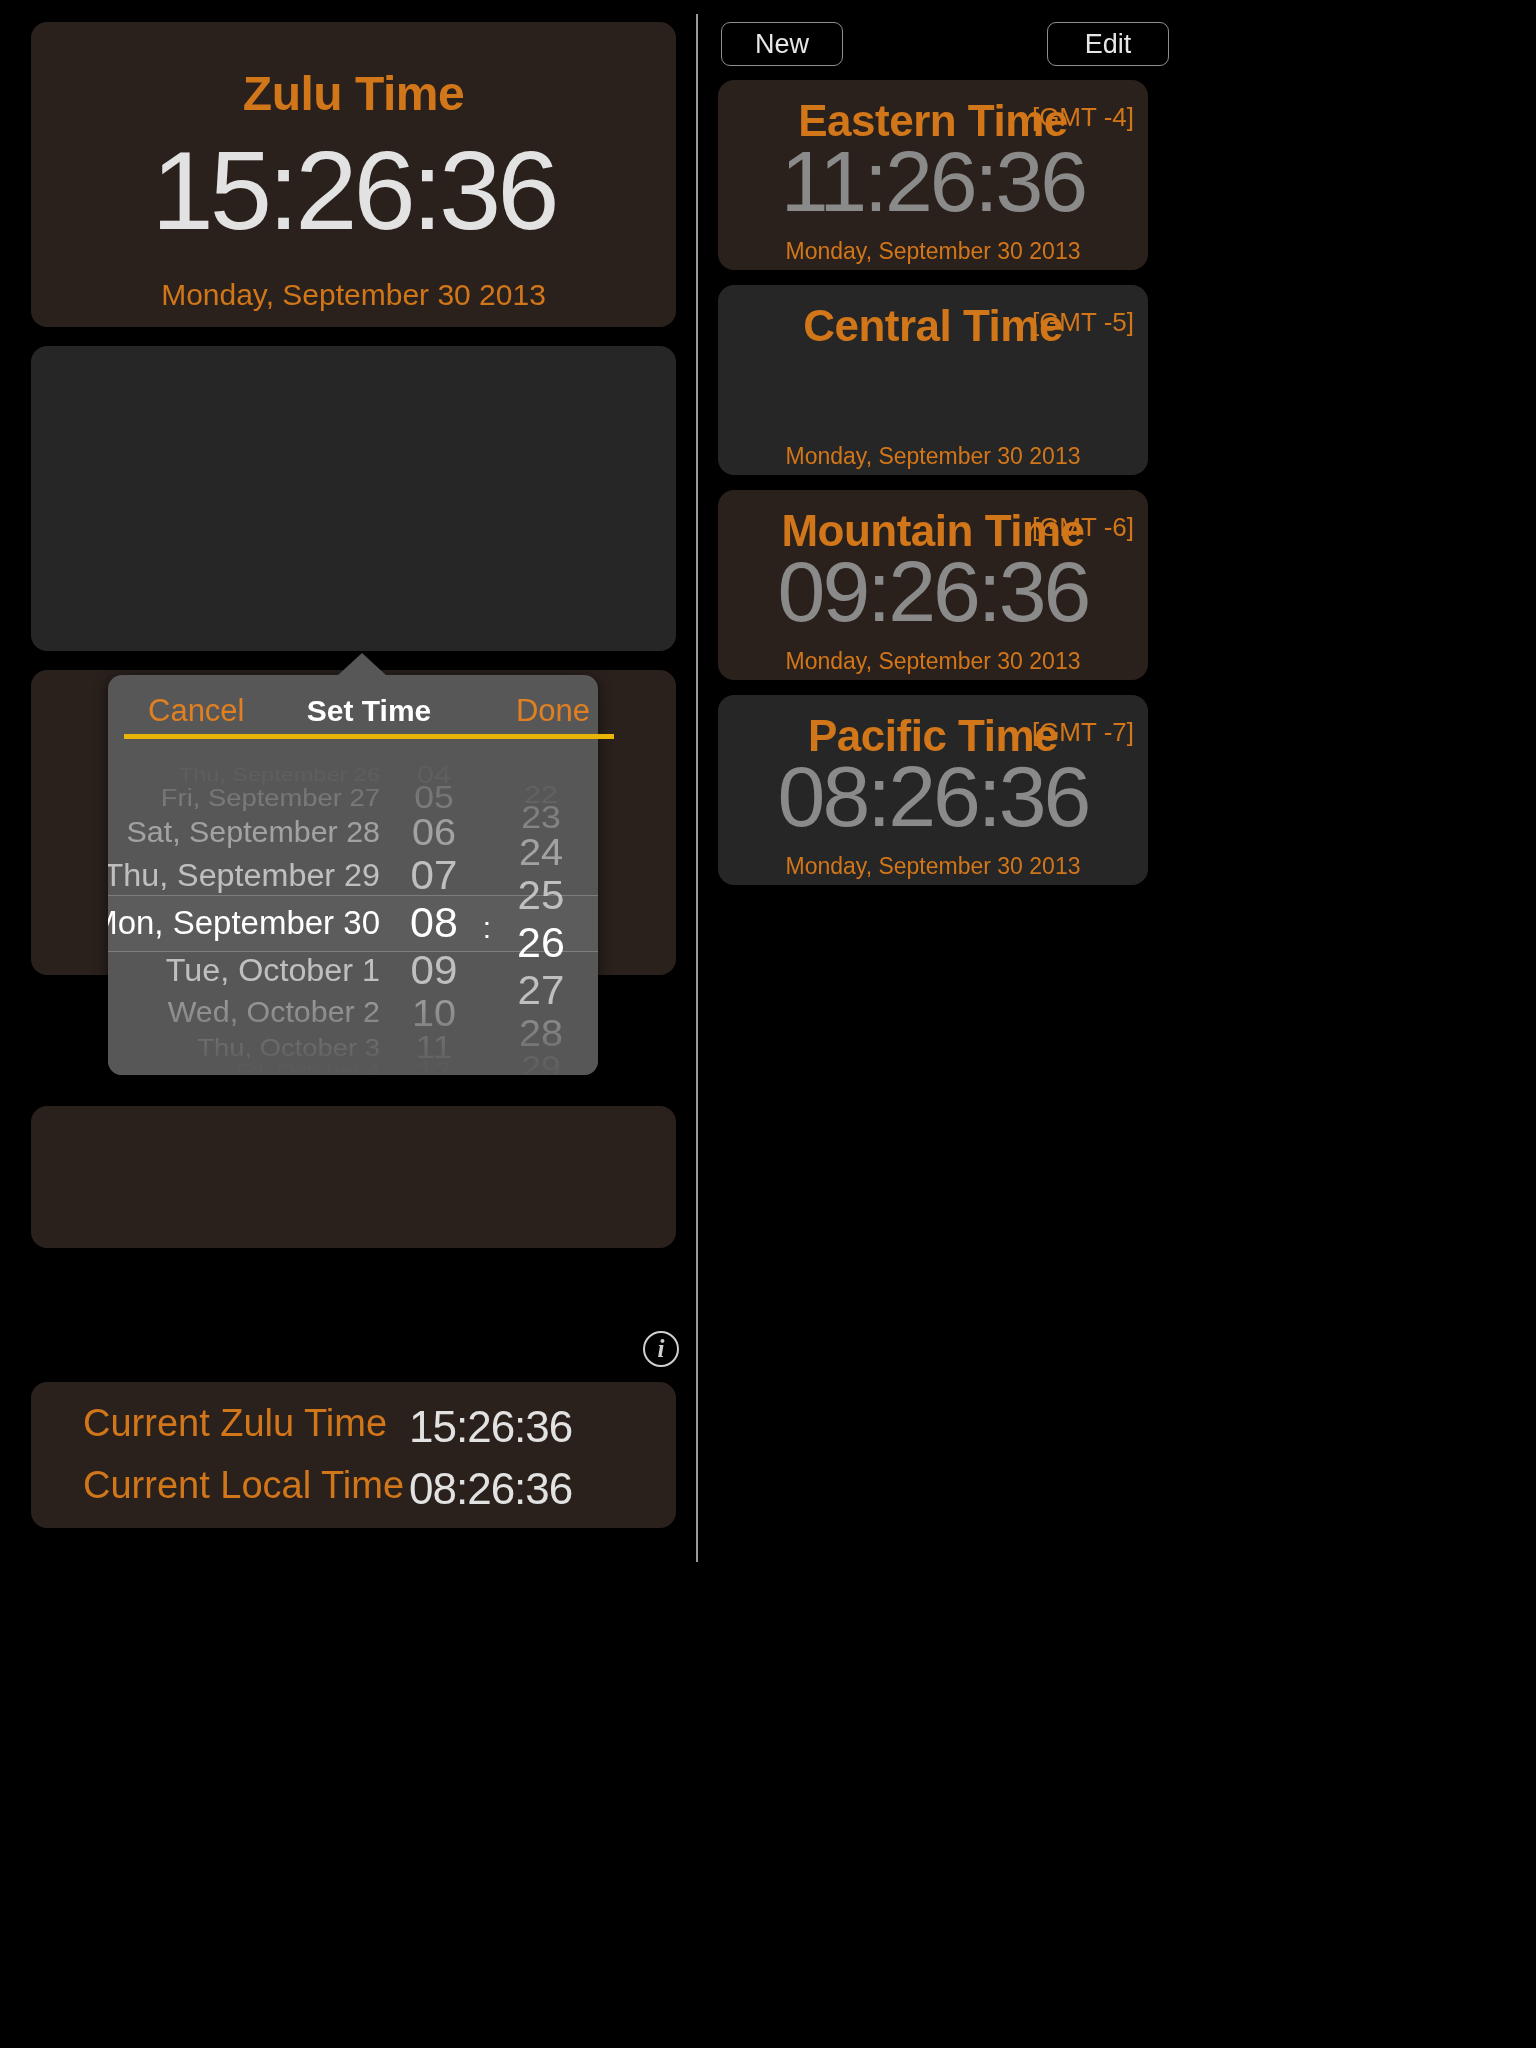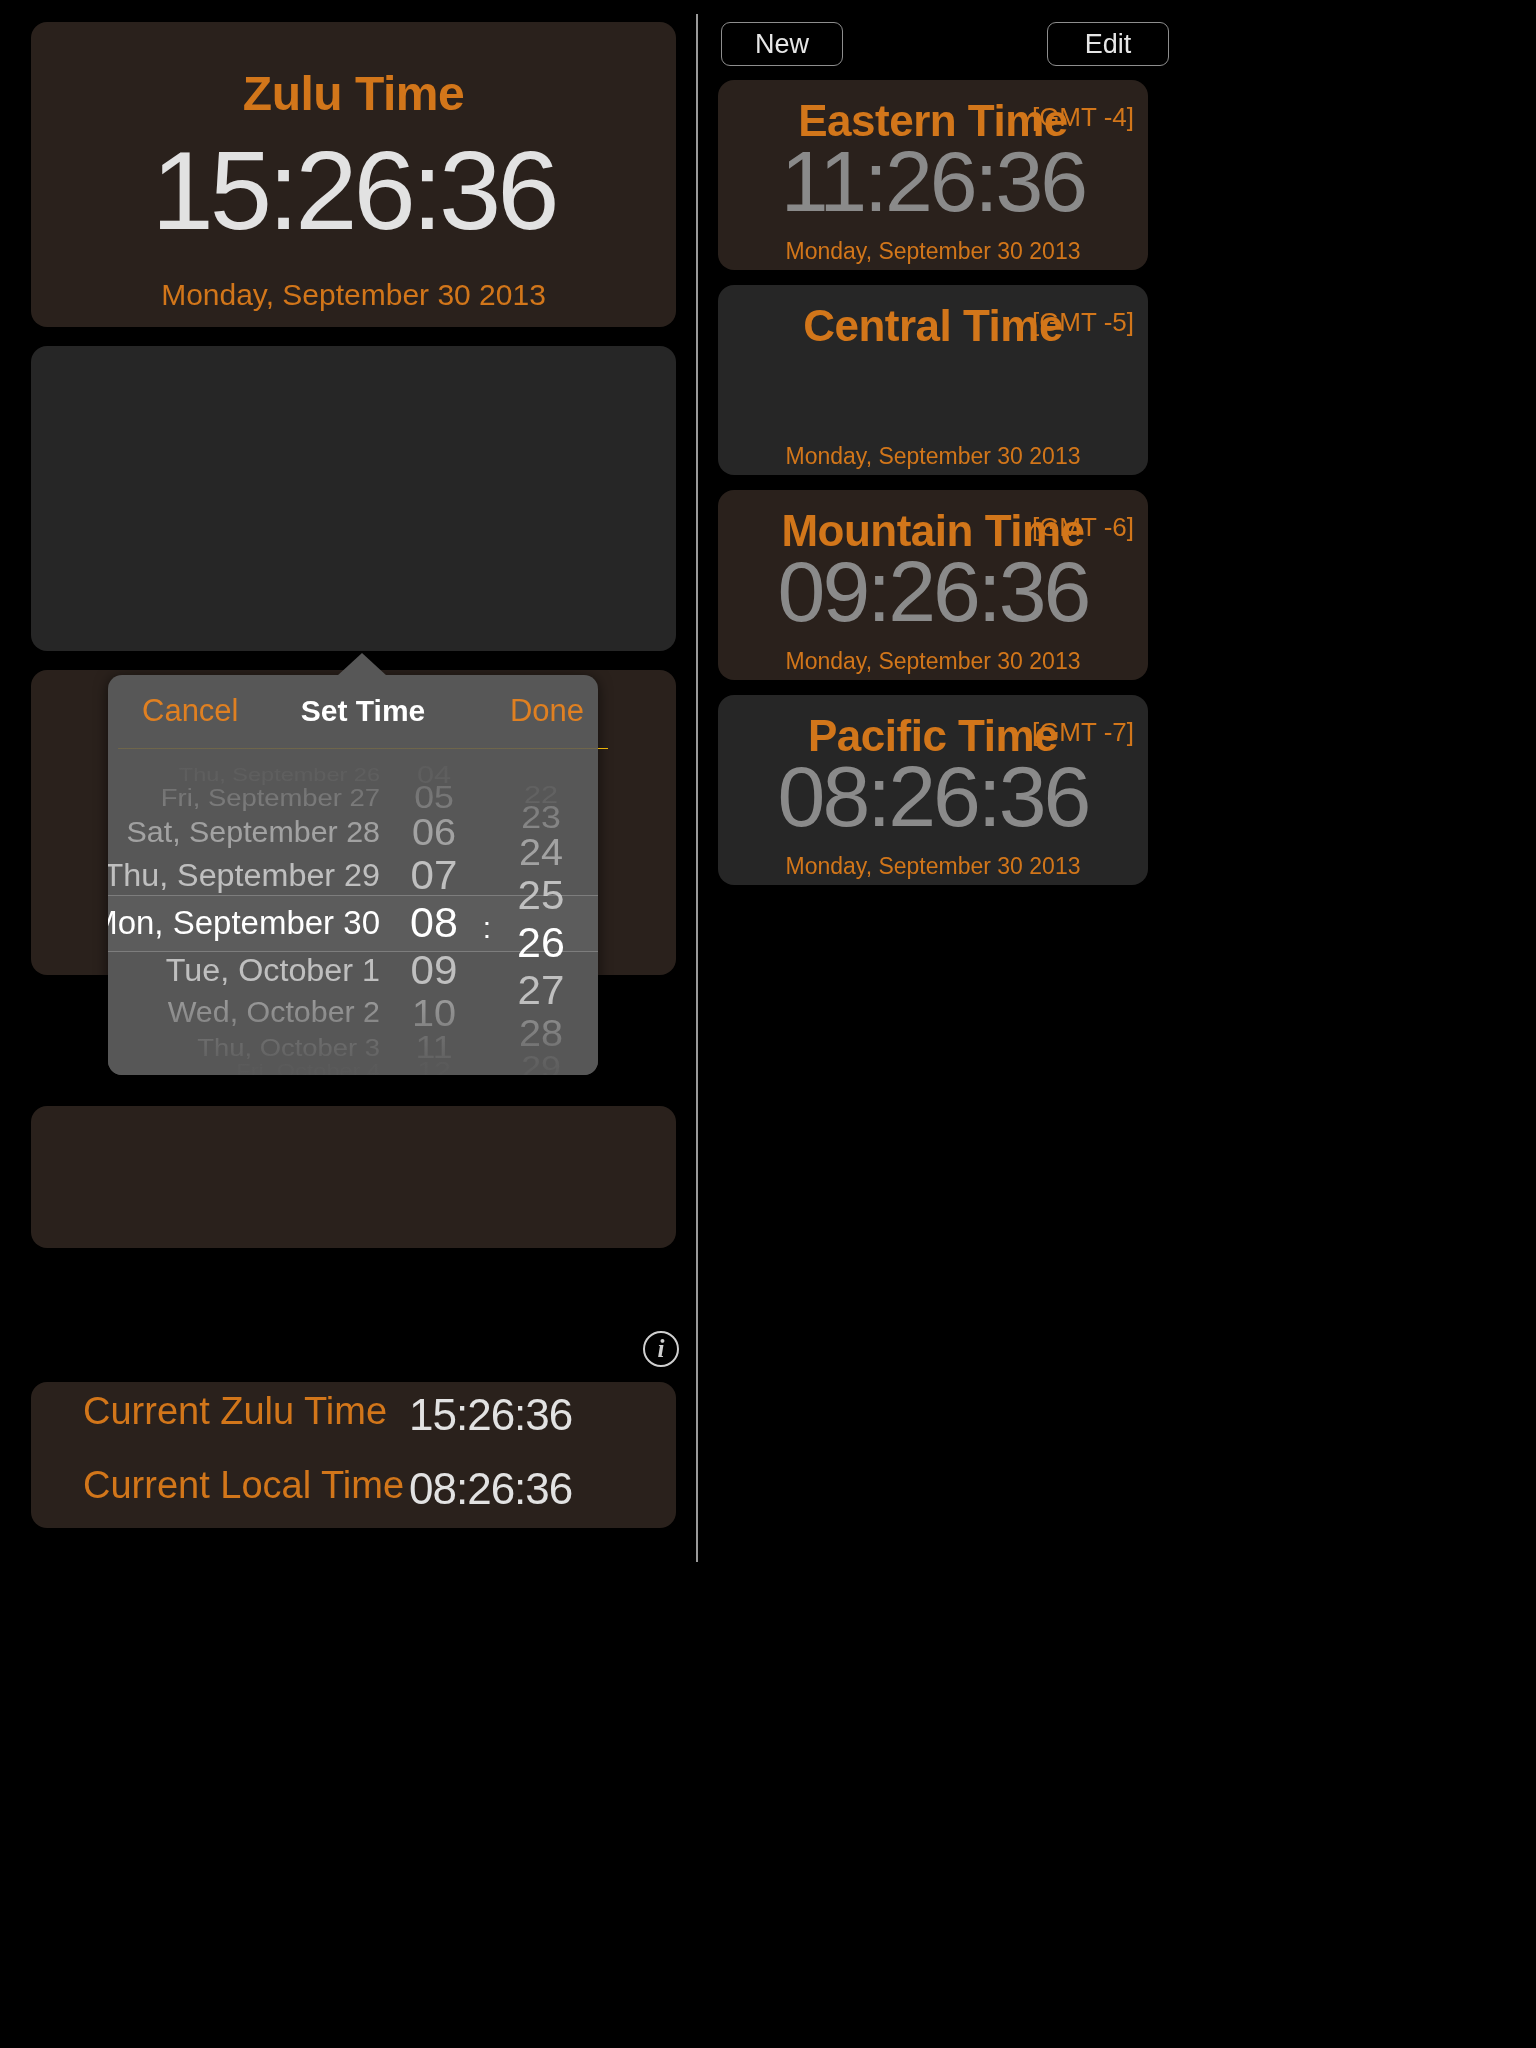--- a/index.html
+++ b/index.html
@@ -74,21 +74,21 @@
   }
 
   
   #current-card { position: absolute; left: 31px; top: 1382px;
     width: 645px; height: 146px; background: #2a211c; border-radius: 16px; }
   .cur-row { position: absolute; left: 0; width: 100%; height: 62px; }
   .cur-row .lbl { position: absolute; left: 52px; color: #d2761a;
      font-size: 38px; font-weight: 300; }
   .cur-row .val { position: absolute; left: 378px; color: #e2e2e2;
      font-size: 44px; font-weight: 300; letter-spacing: -1px; }
-  #cur-zulu  { top: 8px; }
+  #cur-zulu  { top: 20px; }
   #cur-local { top: 82px; }
 
   
   .topbtn {
     position: absolute; top: 22px; height: 44px;
     border: 1.5px solid #8e8e8e; border-radius: 9px;
     background: transparent; color: #e6e6e6;
     font-size: 27px; font-family: "Liberation Sans", sans-serif;
     display: flex; align-items: center; justify-content: center;
     cursor: pointer;
@@ -119,22 +119,22 @@
     box-shadow: 0 2px 14px rgba(0,0,0,0.6);
   }
   #popover-arrow {
     position: absolute; left: 229px; top: -22px;
     width: 0; height: 0;
     border-left: 25px solid transparent;
     border-right: 25px solid transparent;
     border-bottom: 23px solid #575757;
   }
   #popover-header {
-    position: absolute; left: 10px; top: 0; width: 100%; height: 74px;
-    border-bottom: 1px solid #eab308;
+    position: absolute; left: 16px; top: 0; width: 100%; height: 64px;
+    border-bottom: 5px solid #eab308;
   }
   #popover-header .hbtn {
     position: absolute; top: 18px; color: #e08021; font-size: 31px; cursor: pointer;
   }
   #cancel-button { left: 24px; }
   #done-button   { right: 24px; }
   #popover-title {
     position: absolute; left: 0; top: 19px; width: 100%; text-align: center;
     color: #fff; font-size: 30px; font-weight: bold;
   }

